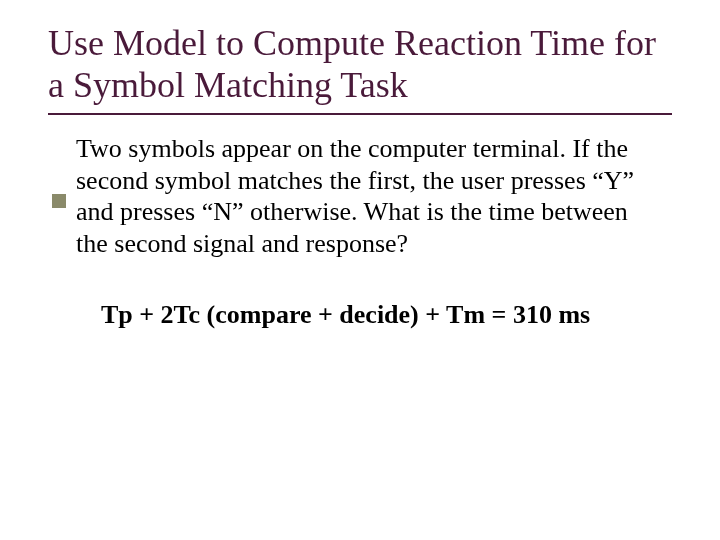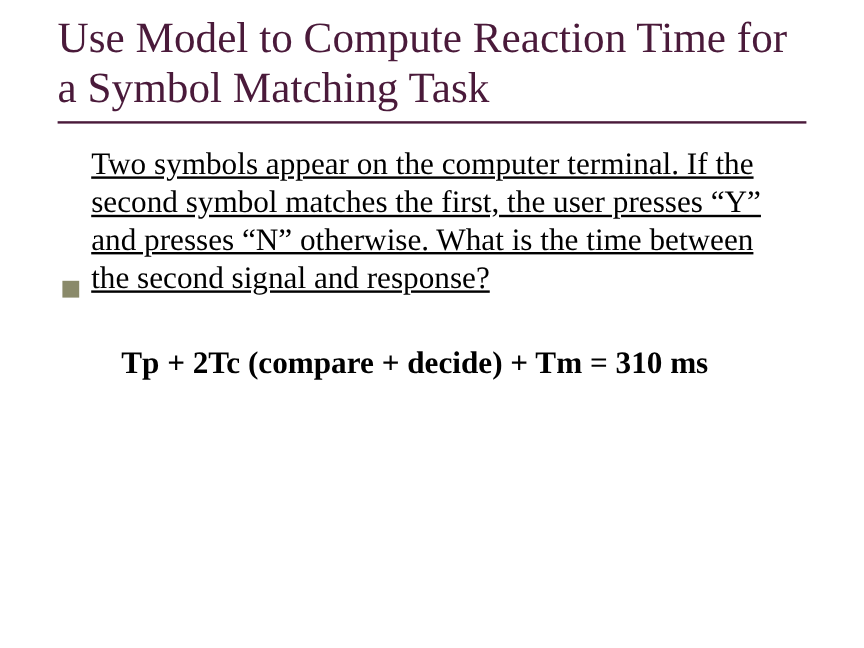--- a/index.html
+++ b/index.html
@@ -10,41 +10,40 @@
     background: #ffffff;
     font-family: "Times New Roman", Times, serif;
     color: #000;
     overflow: hidden;
   }
   .slide {
     position: relative;
     width: 720px;
     height: 540px;
     box-sizing: border-box;
-    padding: 10px 48px 0 48px;
+    padding: 22px 48px 0 48px;
   }
   .title {
     font-size: 36px;
     line-height: 1.18;
     color: #4a1a3a;
     font-weight: 400;
     margin: 0 0 6px 0;
   }
   .title-rule {
     border: none;
     border-top: 2px solid #4a1a3a;
     margin: 2px 0 18px 0;
     width: 100%;
   }
   .bullet-row {
     display: flex;
-    align-items: flex-end;
+    align-items: center;
     margin-left: 4px;
     margin-right: 8px;
-    text-decoration: underline;
   }
   .bullet-icon {
     flex: 0 0 auto;
     width: 14px;
     height: 14px;
     background: #8a8a6a;
     margin-top: 10px;
     margin-right: 10px;
   }
   .bullet-text {

